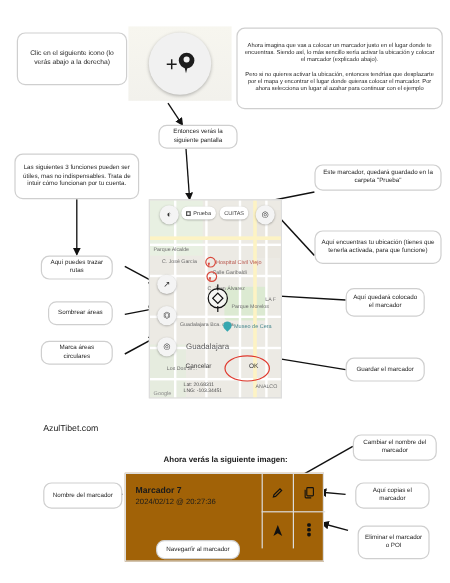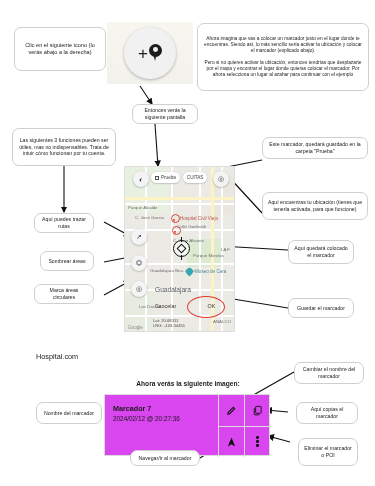--- a/index.html
+++ b/index.html
@@ -131,22 +131,22 @@
   .okring {
     position: absolute; left: 62px; top: 129px; width: 38px; height: 22px;
     border: 1.5px solid #e03a2f; border-radius: 50%;
   }
   .coords { position: absolute; left: 28px; top: 151px; font-size: 4.2px; color: #4a4a4a; line-height: 1.25; text-align:left; }
   .gwm { position: absolute; left: 3px; bottom: 1px; font-size: 4.6px; color: #8b8b8b; }
 
   
   .card {
     position: absolute; left: 104px; top: 394px;
-    width: 166px; height: 62px;
-    background: #d946ef; border: 0.6px solid #dcdcdc;
+    width: 166px; height: 74px;
+    background: #a16207; border: 0.6px solid #dcdcdc;
   }
   .card .titlewrap { position: absolute; left: 8px; top: 9px; }
   .card .mk-name { font-size: 7.2px; font-weight: bold; color: #1b1b1b; }
   .card .mk-date { font-size: 6.4px; color: #1b1b1b; margin-top: 1.5px; }
   .card .divider { position: absolute; background: #dcdcdc; }
   .cellicon {
     position: absolute; display: flex; align-items: center; justify-content: center;
     color: #111;
   }
 
@@ -313,21 +313,21 @@
     </div>
     <div class="okring"></div>
 
     <div class="coords">
       <div>Lat: 20.68311</div>
       <div>LNG: -103.34451</div>
     </div>
     <div class="gwm">Google</div>
   </div>
 
-  <div class="watermark">Hospital.com</div>
+  <div class="watermark">AzulTibet.com</div>
 
   <div style="position:absolute;left:118px;top:380px;width:140px;text-align:center;font-size:6.6px;font-weight:bold;">Ahora verás la siguiente imagen:</div>
 
   <div class="card">
     <div class="titlewrap">
       <div class="mk-name">Marcador 7</div>
       <div class="mk-date">2024/02/12 @ 20:27:36</div>
     </div>
 
     <div class="divider" style="left:113px;top:0;width:0.6px;height:62px;"></div>

